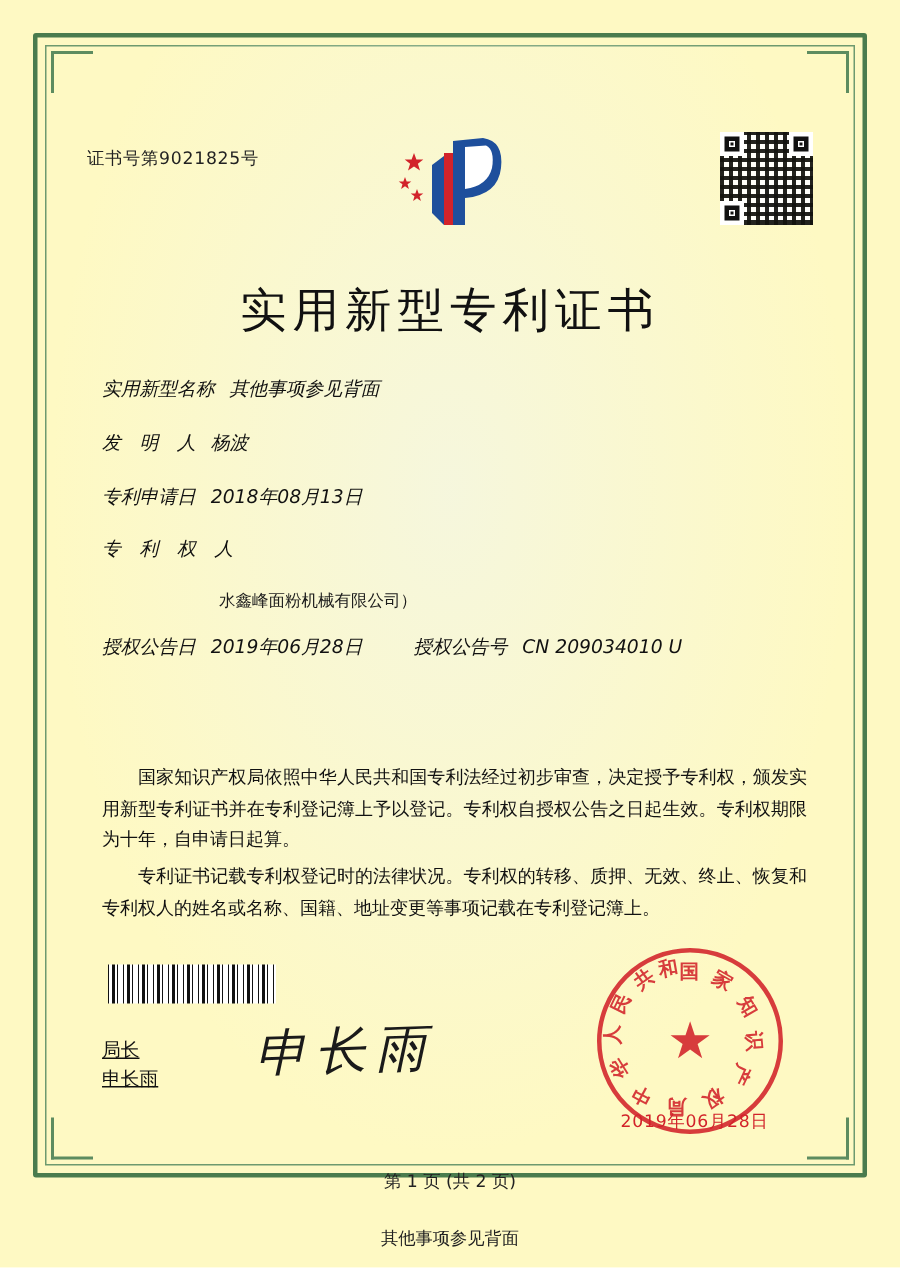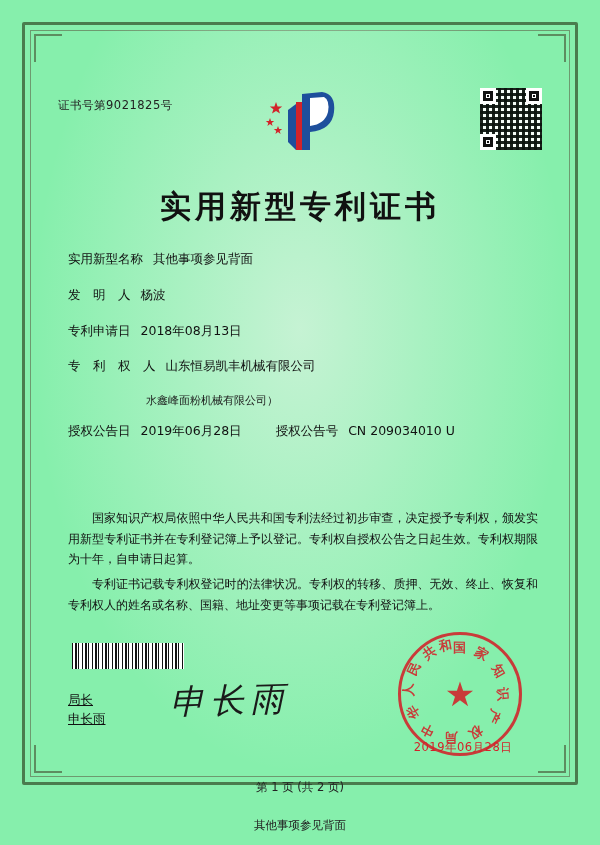--- a/index.html
+++ b/index.html
@@ -11,21 +11,21 @@
     width: 600px;
     height: 845px;
     font-family: "DejaVu Sans", "Liberation Sans", sans-serif;
     color: #1a1a1a;
     position: relative;
     overflow: hidden;
   }
   .page {
     position: absolute;
     inset: 0;
-    background: #86efac;
+    background: #fef9c3;
   }
   
   .frame-outer {
     position: absolute;
     left: 22px;
     top: 22px;
     right: 22px;
     bottom: 60px;
     border: 3px solid #4a7c4e;
     border-radius: 2px;
@@ -110,40 +110,41 @@
   .qr-bl { left: 0; bottom: 0; }
 
   
   .title {
     position: absolute;
     left: 0;
     right: 0;
     top: 186px;
     text-align: center;
     font-size: 31px;
-    font-weight: bold;
+    font-weight: normal;
     letter-spacing: 4px;
     color: #111;
     font-family: "DejaVu Serif", "Liberation Serif", serif;
   }
 
   
   .fields {
     position: absolute;
     left: 68px;
     right: 60px;
     top: 250px;
   }
   .field-row {
     display: flex;
     align-items: flex-start;
     margin-bottom: 17px;
     font-size: 12.5px;
     line-height: 1.5;
     color: #1a1a1a;
+    font-style: italic;
   }
   .field-label {
     white-space: pre;
     flex: 0 0 auto;
     color: #111;
   }
   .field-value {
     margin-left: 10px;
     color: #111;
   }
@@ -322,21 +323,20 @@
     <div class="field-row">
       <span class="field-label">发　明　人</span>
       <span class="field-value">杨波</span>
     </div>
     <div class="field-row">
       <span class="field-label">专利申请日</span>
       <span class="field-value">2018年08月13日</span>
     </div>
     <div class="field-row">
       <span class="field-label">专　利　权　人</span>
-      <span class="field-value">山东恒易凯丰机械有限公司</span>
     </div>
     <div class="addr-second">水鑫峰面粉机械有限公司）</div>
 
     <div class="field-row two-col" style="margin-top:14px">
       <span class="field-label">授权公告日</span>
       <span class="field-value">2019年06月28日</span>
       <span class="col2">
         <span class="field-label">授权公告号</span>
         <span class="field-value">CN 209034010 U</span>
       </span>

